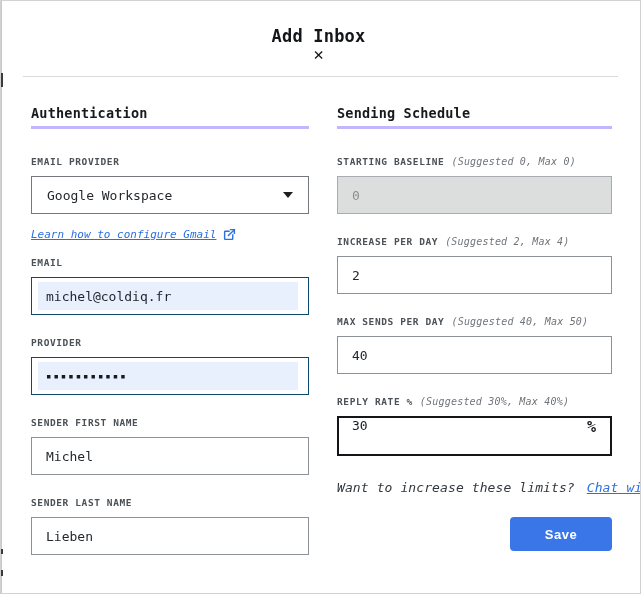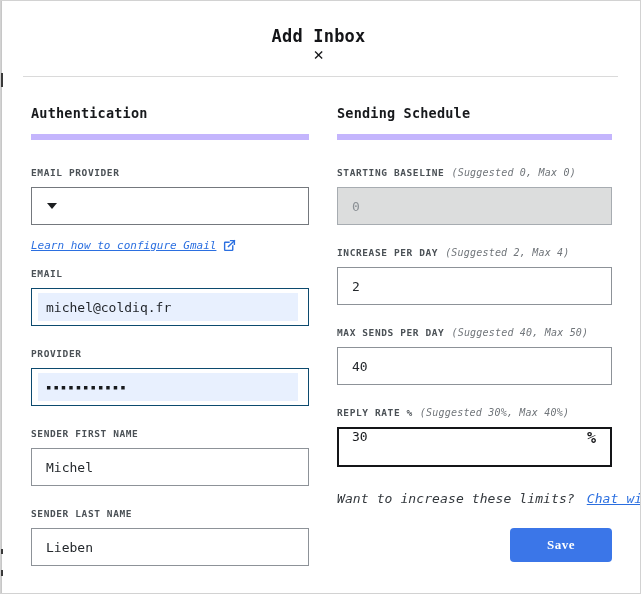--- a/index.html
+++ b/index.html
@@ -34,21 +34,21 @@
     background: none; border: none; font-family: inherit; font-weight: bold;
   }
   .title-divider { margin: 13px 22px 0 22px; border-top: 1px solid #dadada; }
 
   .columns { display: flex; padding: 28px 0 0 30px; }
   .col-left  { width: 278px; }
   .col-right { width: 275px; margin-left: 28px; }
 
   .section-heading {
     font-size: 13.5px; font-weight: bold; color: #17191c;
-    line-height: 16px; padding-bottom: 13px; border-bottom: 6px solid #c4b5fd;
+    line-height: 16px; padding-bottom: 5px; border-bottom: 3px solid #c4b5fd;
     letter-spacing: 0.2px;
   }
 
   .field { margin-top: 22px; }
   .field.first { margin-top: 27px; }
   .label-row { display: flex; align-items: baseline; white-space: nowrap; }
   .field-label {
     font-size: 9.5px; font-weight: bold; letter-spacing: 0.6px; color: #4b5156;
   }
   .field-hint {
@@ -108,21 +108,21 @@
 
   .limits-row {
     margin-top: 24px; font-size: 13px; font-style: italic; color: #33383d;
     letter-spacing: 0.1px; white-space: nowrap;
   }
   .limits-row a { color: #2b6fe0; text-decoration: underline; cursor: pointer; margin-left: 4px; }
 
   .save-row { margin-top: 22px; display: flex; justify-content: flex-end; }
   .save-btn {
     width: 102px; height: 34px; background: #3b76e8; color: #ffffff;
-    border: none; border-radius: 4px; font-family: Liberation Serif, serif; font-weight: bold;
+    border: none; border-radius: 4px; font-family: Liberation Sans, sans-serif; font-weight: bold;
     font-size: 13px; letter-spacing: 0.5px; cursor: pointer;
   }
 </style>
 </head>
 <body>
 
 <div class="modal">
   <div class="edge-line"></div>
   <div class="edge-tick t1"></div>
   <div class="edge-tick t2"></div>
@@ -137,20 +137,21 @@
   <div class="columns">
 
     <div class="col-left">
       <div class="section-heading">Authentication</div>
 
       <div class="field first">
         <div class="label-row">
           <span class="field-label">EMAIL PROVIDER</span>
         </div>
         <div class="select-box">
+          <span>Google Workspace</span>
           <span class="caret-down"></span>
         </div>
       </div>
 
       <div class="gmail-link-row">
         <a>Learn how to configure Gmail</a>
         <span class="ext-icon">
           <svg viewBox="0 0 24 24" width="13" height="13" fill="none" stroke="#2b6fe0" stroke-width="2.6" stroke-linecap="square">
             <path d="M18 13v7a1 1 0 0 1-1 1H4a1 1 0 0 1-1-1V7a1 1 0 0 1 1-1h7"></path>
             <path d="M14 3h7v7"></path>

